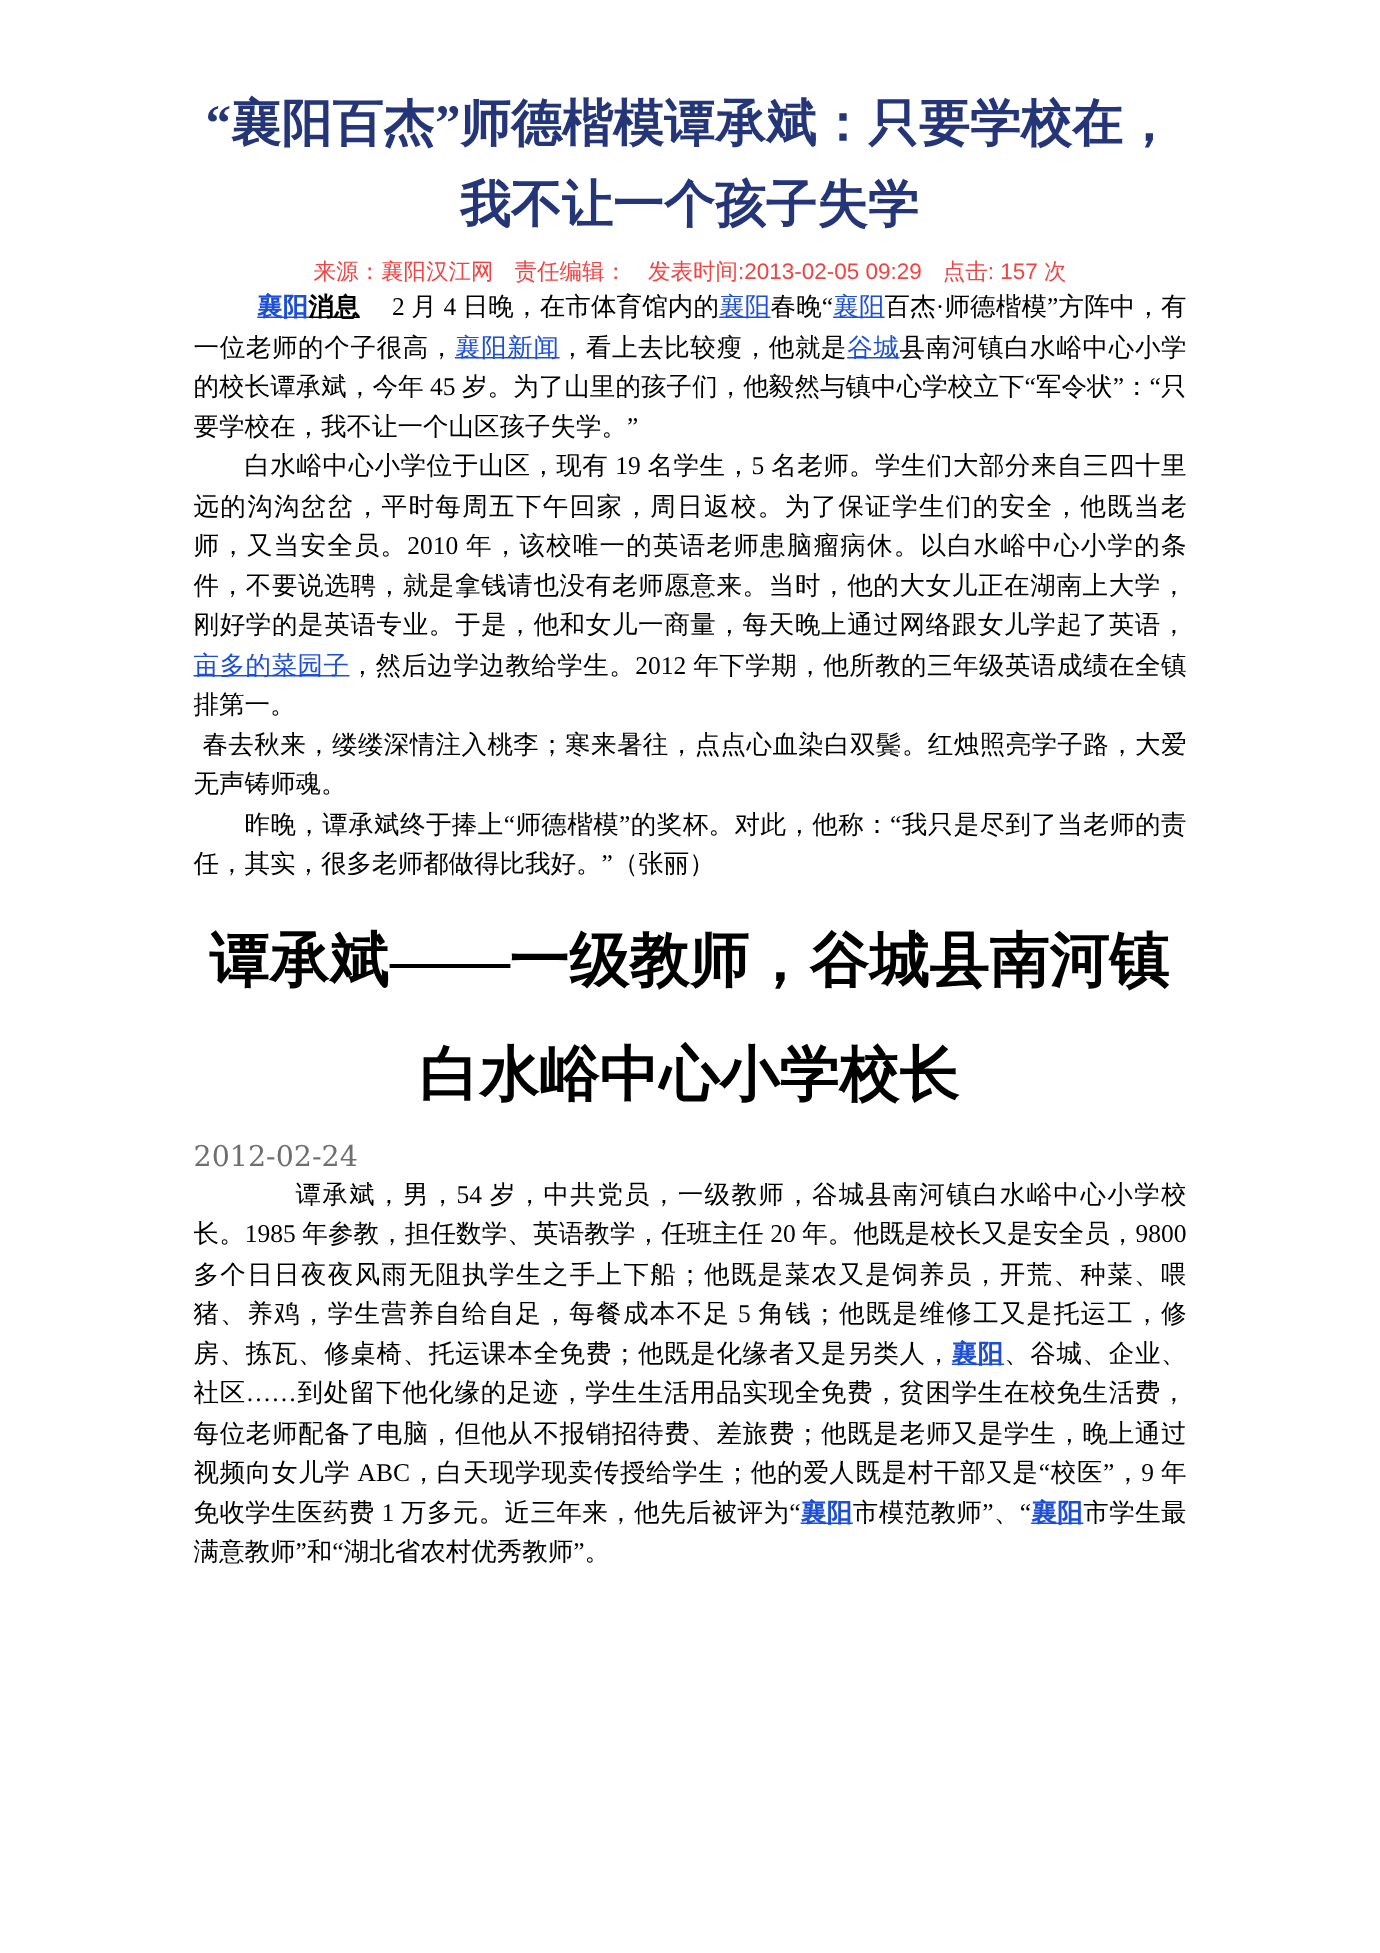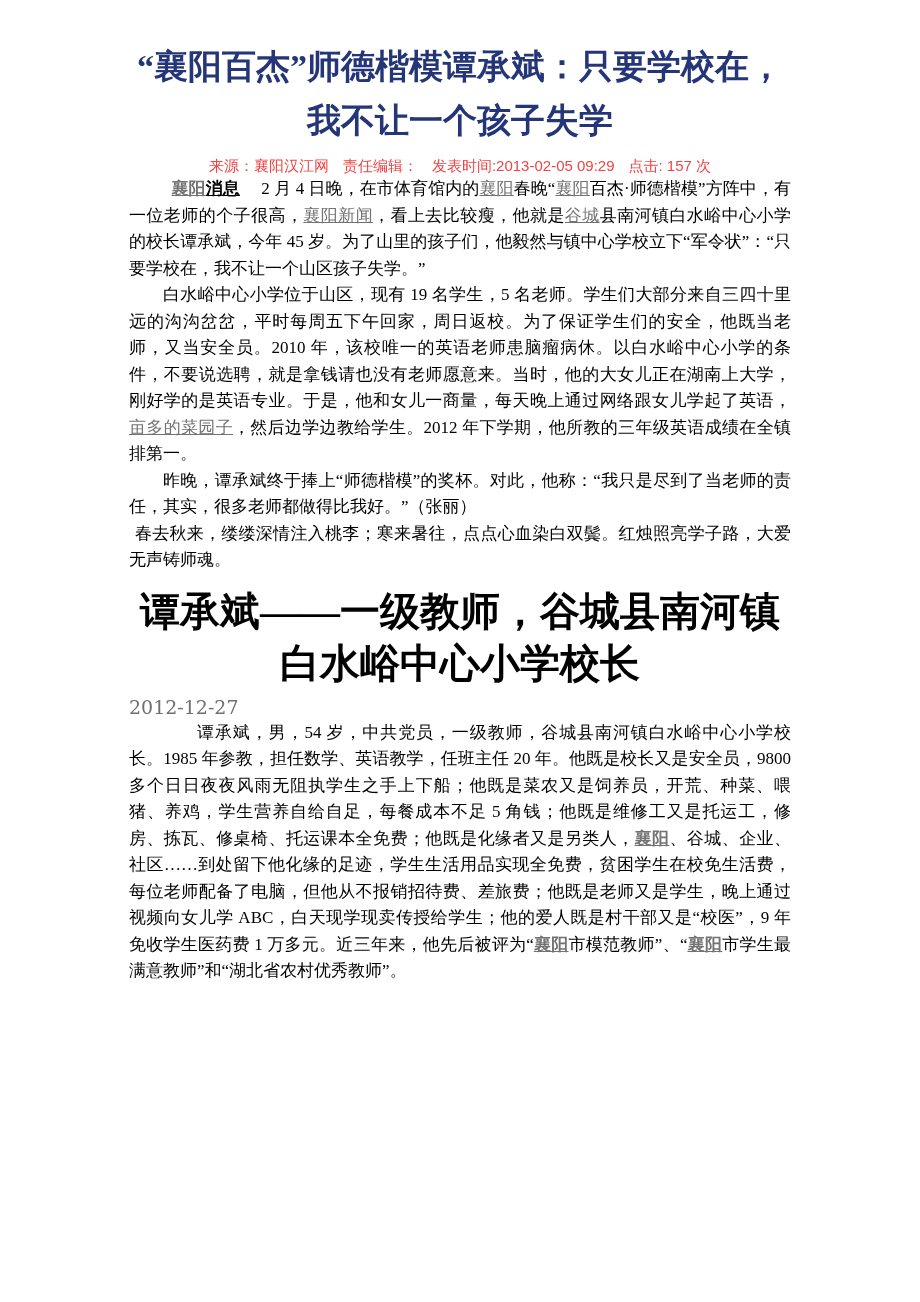--- a/index.html
+++ b/index.html
@@ -3,21 +3,21 @@
 <meta charset="utf-8">
 <style>
   html, body { margin: 0; padding: 0; }
   body {
     width: 920px;
     min-height: 1302px;
     background: #ffffff;
     color: #000000;
     font-family: "Liberation Serif", serif;
   }
-  .page { padding: 40px 129px 80px 129px; box-sizing: border-box; }
+  .page { padding: 56px 129px 80px 129px; box-sizing: border-box; }
 
   h1.article-title {
     margin: 0;
     font-size: 34px;
     line-height: 54px;
     font-weight: bold;
     text-align: center;
     color: #243578;
     font-family: "Liberation Serif", serif;
   }
@@ -43,62 +43,62 @@
   .indent-2  { text-indent: 2em; }
   .indent-03 { text-indent: 0.35em; }
   .indent-4  { text-indent: 4em; }
   .mt-lede   { margin-top: 28px; }
   .mt-verse  { margin-top: 20px; }
   .mt-body2  { margin-top: 4px; }
 
   h2.section-title {
     margin: 12px 0 0 0;
     font-size: 40px;
-    line-height: 52px;
+    line-height: 76px;
     font-weight: bold;
     text-align: center;
     color: #000000;
     font-family: "Liberation Serif", serif;
   }
 
   .date-line {
     margin-top: 4px;
     font-size: 19px;
     line-height: 26px;
     color: #6f6f6f;
     font-family: "DejaVu Serif", serif;
   }
 
   .seg { white-space: pre-wrap; }
   .seg.bold { font-weight: bold; text-decoration: underline; }
   a.seg.link, a.seg.boldlink {
-    color: #737373;
+    color: #1d4ed8;
     cursor: pointer;
   }
   a.seg.boldlink { font-weight: bold; }
 </style>
 </head>
 <body>
 
 <div class="page">
 
   <h1 class="article-title">“襄阳百杰”师德楷模谭承斌：只要学校在，我不让一个孩子失学</h1>
 
   <div class="meta-line">
     <span>来源：襄阳汉江网</span><span>责任编辑：</span><span>发表时间:2013-02-05 09:29</span><span>点击: 157 次</span>
   </div>
 
   <p class="body-p indent-25 mt-lede"><a class="seg boldlink" href="#">襄阳</a><span class="seg bold">消息</span><span class="seg plain">　 2 月 4 日晚，在市体育馆内的</span><a class="seg link" href="#">襄阳</a><span class="seg plain">春晚“</span><a class="seg link" href="#">襄阳</a><span class="seg plain">百杰·师德楷模”方阵中，有一位老师的个子很高，</span><a class="seg link" href="#">襄阳新闻</a><span class="seg plain">，看上去比较瘦，他就是</span><a class="seg link" href="#">谷城</a><span class="seg plain">县南河镇白水峪中心小学的校长谭承斌，今年 45 岁。为了山里的孩子们，他毅然与镇中心学校立下“军令状”：“只要学校在，我不让一个山区孩子失学。”</span></p>
 
   <p class="body-p indent-2"><span class="seg plain">白水峪中心小学位于山区，现有 19 名学生，5 名老师。学生们大部分来自三四十里远的沟沟岔岔，平时每周五下午回家，周日返校。为了保证学生们的安全，他既当老师，又当安全员。2010 年，该校唯一的英语老师患脑瘤病休。以白水峪中心小学的条件，不要说选聘，就是拿钱请也没有老师愿意来。当时，他的大女儿正在湖南上大学，刚好学的是英语专业。于是，他和女儿一商量，每天晚上通过网络跟女儿学起了英语，</span><a class="seg link" href="#">亩多的菜园子</a><span class="seg plain">，然后边学边教给学生。2012 年下学期，他所教的三年级英语成绩在全镇排第一。</span></p>
 
 
+  <p class="body-p indent-03 mt-verse"><span class="seg plain">春去秋来，缕缕深情注入桃李；寒来暑往，点点心血染白双鬓。红烛照亮学子路，大爱无声铸师魂。</span></p>
+
   <p class="body-p indent-2"><span class="seg plain">昨晚，谭承斌终于捧上“师德楷模”的奖杯。对此，他称：“我只是尽到了当老师的责任，其实，很多老师都做得比我好。”（张丽）</span></p>
-
-  <p class="body-p indent-03 mt-verse"><span class="seg plain">春去秋来，缕缕深情注入桃李；寒来暑往，点点心血染白双鬓。红烛照亮学子路，大爱无声铸师魂。</span></p>
 
   <h2 class="section-title">谭承斌——一级教师，谷城县南河镇白水峪中心小学校长</h2>
 
-  <div class="date-line">2012-12-27</div>
+  <div class="date-line">2012-02-24</div>
 
   <p class="body-p indent-4 mt-body2"><span class="seg plain">谭承斌，男，54 岁，中共党员，一级教师，谷城县南河镇白水峪中心小学校长。1985 年参教，担任数学、英语教学，任班主任 20 年。他既是校长又是安全员，9800 多个日日夜夜风雨无阻执学生之手上下船；他既是菜农又是饲养员，开荒、种菜、喂猪、养鸡，学生营养自给自足，每餐成本不足 5 角钱；他既是维修工又是托运工，修房、拣瓦、修桌椅、托运课本全免费；他既是化缘者又是另类人，</span><a class="seg boldlink" href="#">襄阳</a><span class="seg plain">、谷城、企业、社区……到处留下他化缘的足迹，学生生活用品实现全免费，贫困学生在校免生活费，每位老师配备了电脑，但他从不报销招待费、差旅费；他既是老师又是学生，晚上通过视频向女儿学 ABC，白天现学现卖传授给学生；他的爱人既是村干部又是“校医”，9 年免收学生医药费 1 万多元。近三年来，他先后被评为“</span><a class="seg boldlink" href="#">襄阳</a><span class="seg plain">市模范教师”、“</span><a class="seg boldlink" href="#">襄阳</a><span class="seg plain">市学生最满意教师”和“湖北省农村优秀教师”。</span></p>
 
 </div>
 
 </body></html>

